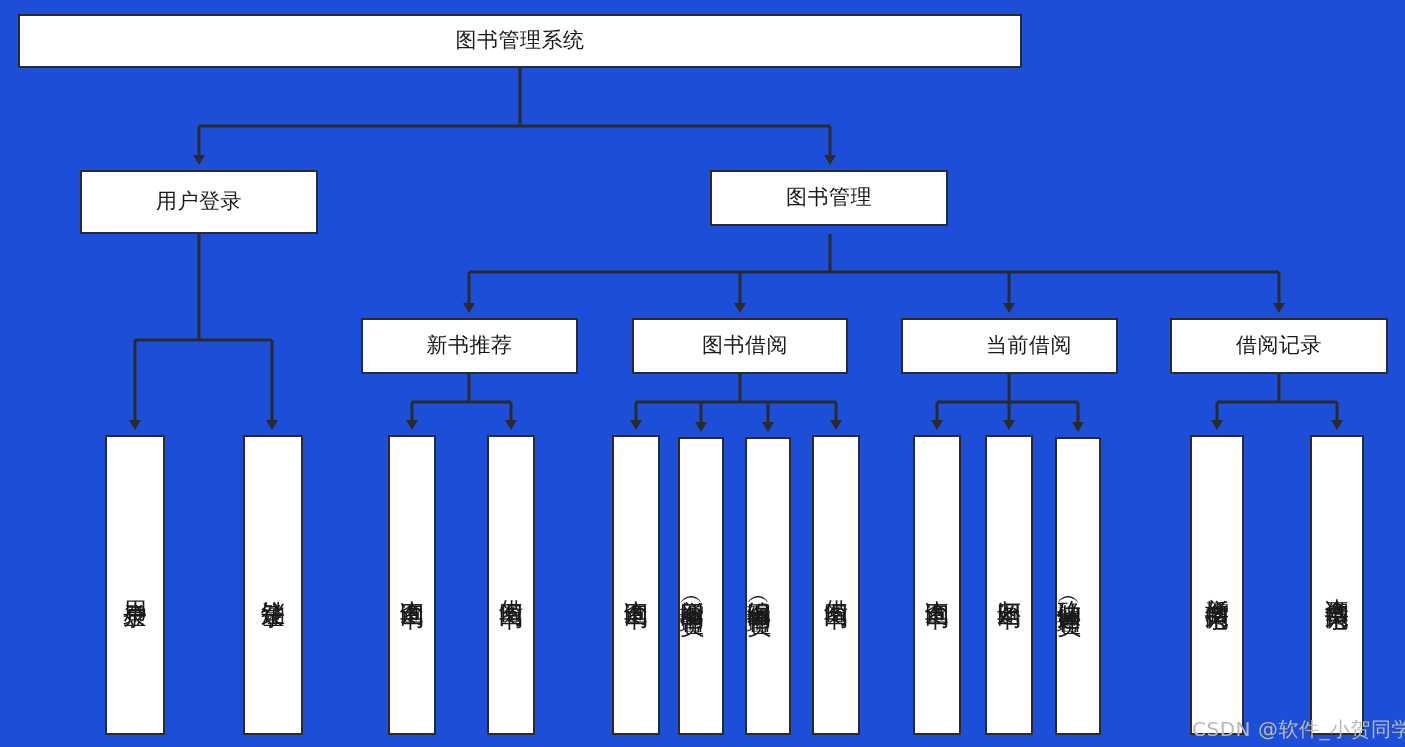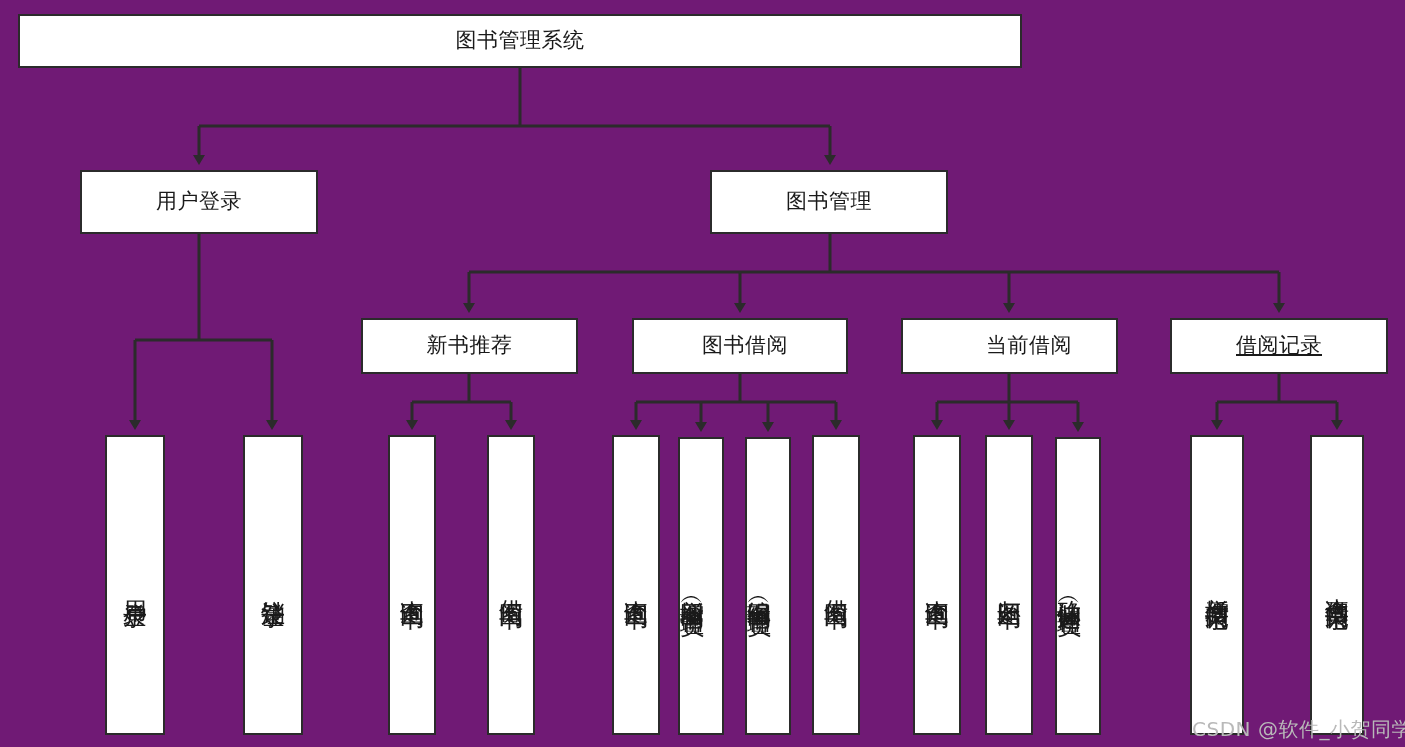--- a/index.html
+++ b/index.html
@@ -7,21 +7,21 @@
     padding: 0;
     background: #ffffff;
   }
   body {
     font-family: "DejaVu Sans", "Liberation Sans", sans-serif;
   }
   #canvas {
     position: relative;
     width: 1405px;
     height: 747px;
-    background: #701a75;
+    background: #1d4ed8;
     overflow: hidden;
   }
   svg.connectors {
     position: absolute;
     left: 0;
     top: 0;
     width: 1405px;
     height: 747px;
     pointer-events: none;
   }
@@ -123,34 +123,34 @@
     </g>
   </svg>
 
   <div class="node horiz" style="left: 18px; top: 14px; width: 1004px; height: 54px;">
     <span class="node-label">图书管理系统</span>
   </div>
 
   <div class="node horiz" style="left: 80px; top: 170px; width: 238px; height: 64px;">
     <span class="node-label">用户登录</span>
   </div>
-  <div class="node horiz" style="left: 710px; top: 170px; width: 238px; height: 64px;">
+  <div class="node horiz" style="left: 710px; top: 170px; width: 238px; height: 56px;">
     <span class="node-label">图书管理</span>
   </div>
 
   <div class="node horiz" style="left: 361px; top: 318px; width: 217px; height: 56px;">
     <span class="node-label">新书推荐</span>
   </div>
   <div class="node horiz" style="left: 632px; top: 318px; width: 216px; height: 56px; padding-left: 10px;">
     <span class="node-label">图书借阅</span>
   </div>
   <div class="node horiz" style="left: 901px; top: 318px; width: 217px; height: 56px; padding-left: 39px;">
     <span class="node-label">当前借阅</span>
   </div>
-  <div class="node horiz" style="left: 1170px; top: 318px; width: 218px; height: 56px; text-decoration: underline;">
+  <div class="node horiz" style="left: 1170px; top: 318px; width: 218px; height: 56px;">
     <span class="node-label">借阅记录</span>
   </div>
 
   <div class="node vert centered" style="left: 105px; top: 435px; width: 60px; height: 300px;">
     <span class="node-label">用户登录</span>
   </div>
   <div class="node vert centered" style="left: 243px; top: 435px; width: 60px; height: 300px;">
     <span class="node-label">注销登录</span>
   </div>
   <div class="node vert centered" style="left: 388px; top: 435px; width: 48px; height: 300px;">

